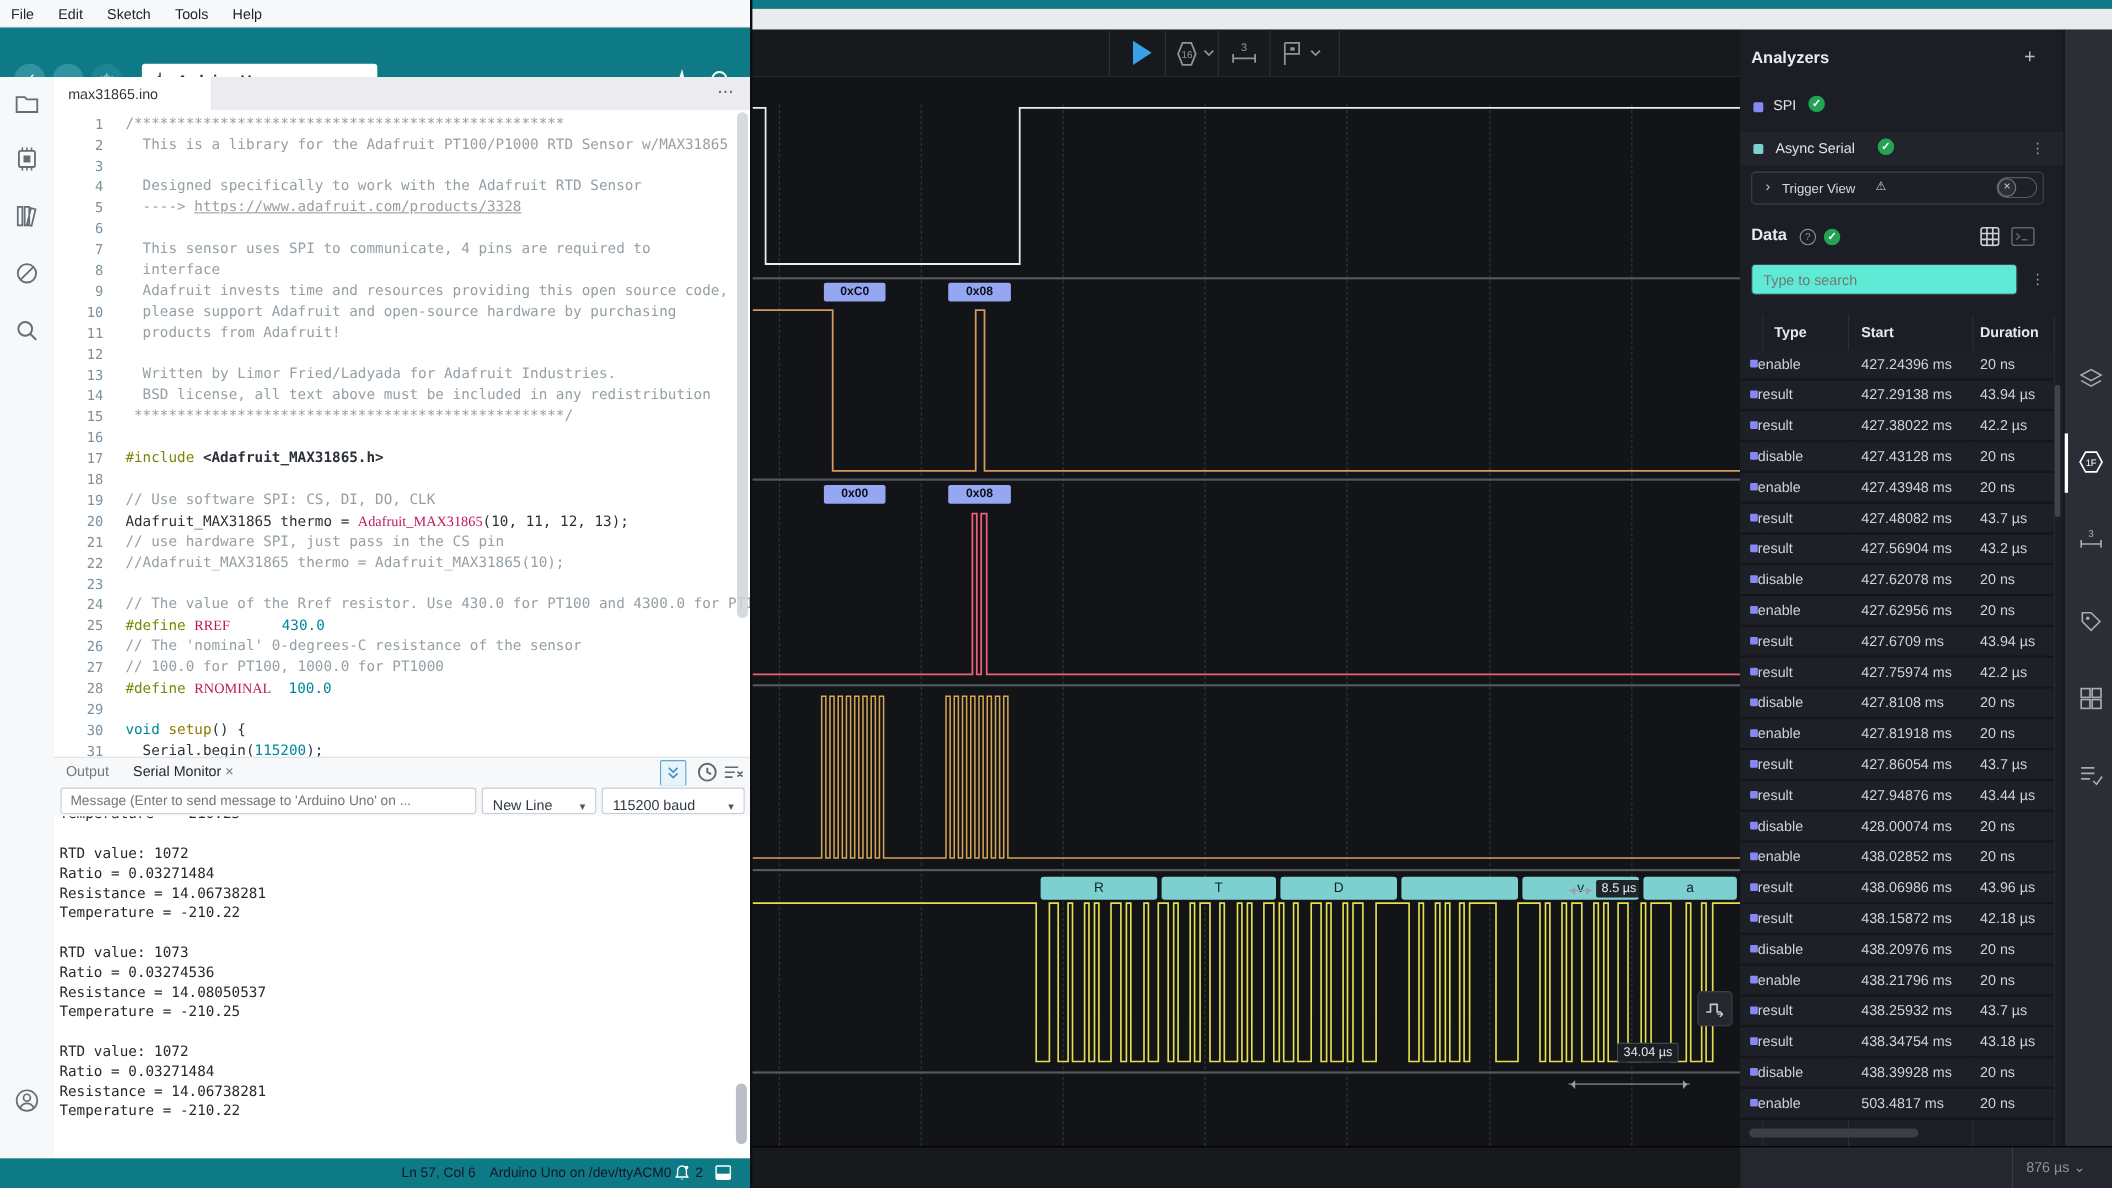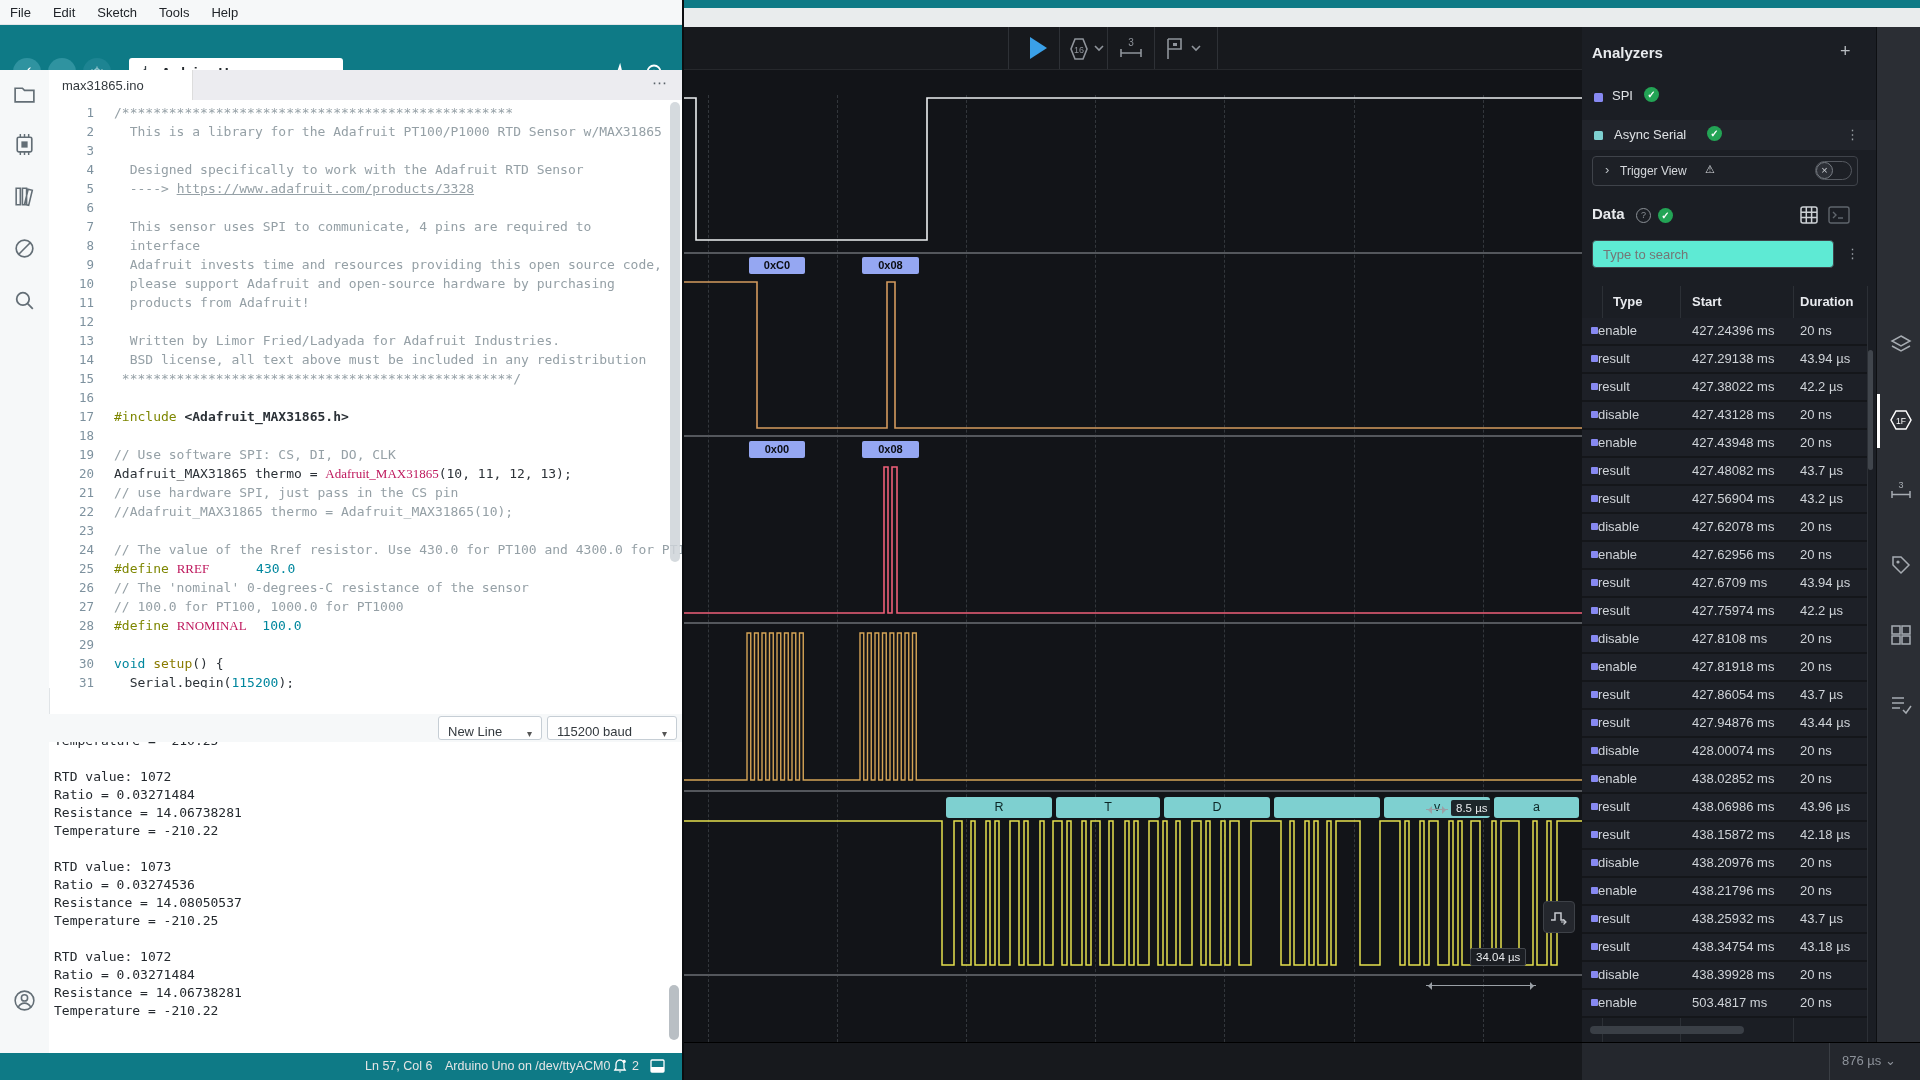--- a/index.html
+++ b/index.html
@@ -40,21 +40,21 @@
   .ser-icon{position:absolute;top:3px;width:20px;height:20px;color:#5f6b74;}
   #autoscroll-btn{position:absolute;left:551px;top:2px;width:22px;height:22px;border:1px solid #59a7d4;background:#e8f3fa;border-radius:2px;color:#4a90c2;display:flex;align-items:center;justify-content:center;}
   #msg-row{position:absolute;left:49px;top:714px;width:633px;height:28px;background:#f6f8f9;}
   #msg-input{position:absolute;left:6px;top:2px;width:378px;height:24px;background:#fff;border:1px solid #c6ced5;border-radius:3px;box-sizing:border-box;font-size:12.5px;color:#a0aab2;padding:0 8px;font-family:"Liberation Sans",sans-serif;}
   .mini-select{position:absolute;top:2px;height:24px;background:#fff;border:1px solid #c6ced5;border-radius:3px;box-sizing:border-box;display:flex;align-items:flex-end;padding:0 9px;font-size:13px;color:#33393e;justify-content:space-between;}
   #serial-out-wrap{position:absolute;left:49px;top:742px;width:633px;height:311px;background:#fff;overflow:hidden;}
   #serial-output{position:absolute;left:5px;top:-10px;}
   .sl{height:18px;line-height:18px;font-family:"DejaVu Sans Mono",monospace;font-size:13px;color:#24292e;white-space:pre;}
   #serial-scrollbar{position:absolute;left:620px;top:243px;width:10px;height:55px;background:#b9bfc4;border-radius:5px;}
   
-  #ide-status{position:absolute;left:0;top:1053px;width:682px;height:27px;background:#0e7a86;color:#e5e5e5;font-size:12.5px;}
+  #ide-status{position:absolute;left:0;top:1053px;width:682px;height:27px;background:#0e7a86;color:#0f172a;font-size:12.5px;}
   
   #la{position:absolute;left:682px;top:0;width:1238px;height:1080px;background:#131519;border-left:2px solid #0b0d10;box-sizing:border-box;}
   #la-topline{position:absolute;left:0;top:0;width:1238px;height:8px;background:#0e7a86;}
   #la-lightstrip{position:absolute;left:0;top:8px;width:1238px;height:19px;background:#e9eced;}
   #la-toolbar{position:absolute;left:0;top:27px;width:898px;height:43px;background:#17191d;border-bottom:1px solid #26282c;box-sizing:border-box;}
   .la-sep{position:absolute;top:0;width:1px;height:42px;background:#2e3136;}
   .la-tool{position:absolute;top:8px;color:#8f949b;}
   
   #wave-area{position:absolute;left:0;top:70px;width:898px;height:972px;background:#121418;overflow:hidden;}
   #timeline{position:absolute;left:0;top:0;width:898px;height:25px;background:#0f1114;}
@@ -216,22 +216,39 @@
           <div class="ln">27</div>
           <div class="ln">28</div>
           <div class="ln">29</div>
           <div class="ln">30</div>
           <div class="ln">31</div>
         </div>
       <div id="code"><div class="cl"><span class="tk-c">/**************************************************</span></div><div class="cl"><span class="tk-c">  This is a library for the Adafruit PT100/P1000 RTD Sensor w/MAX31865</span></div><div class="cl"></div><div class="cl"><span class="tk-c">  Designed specifically to work with the Adafruit RTD Sensor</span></div><div class="cl"><span class="tk-c">  ----&gt; </span><span class="tk-cu">https://www.adafruit.com/products/3328</span></div><div class="cl"></div><div class="cl"><span class="tk-c">  This sensor uses SPI to communicate, 4 pins are required to</span></div><div class="cl"><span class="tk-c">  interface</span></div><div class="cl"><span class="tk-c">  Adafruit invests time and resources providing this open source code,</span></div><div class="cl"><span class="tk-c">  please support Adafruit and open-source hardware by purchasing</span></div><div class="cl"><span class="tk-c">  products from Adafruit!</span></div><div class="cl"></div><div class="cl"><span class="tk-c">  Written by Limor Fried/Ladyada for Adafruit Industries.</span></div><div class="cl"><span class="tk-c">  BSD license, all text above must be included in any redistribution</span></div><div class="cl"><span class="tk-c"> **************************************************/</span></div><div class="cl"></div><div class="cl"><span class="tk-p">#include</span><span class="tk-d"> </span><span class="tk-i">&lt;Adafruit_MAX31865.h&gt;</span></div><div class="cl"></div><div class="cl"><span class="tk-c">// Use software SPI: CS, DI, DO, CLK</span></div><div class="cl"><span class="tk-d">Adafruit_MAX31865 thermo = </span><span class="tk-t">Adafruit_MAX31865</span><span class="tk-d">(10, 11, 12, 13);</span></div><div class="cl"><span class="tk-c">// use hardware SPI, just pass in the CS pin</span></div><div class="cl"><span class="tk-c">//Adafruit_MAX31865 thermo = Adafruit_MAX31865(10);</span></div><div class="cl"></div><div class="cl"><span class="tk-c">// The value of the Rref resistor. Use 430.0 for PT100 and 4300.0 for PT1000</span></div><div class="cl"><span class="tk-p">#define</span><span class="tk-d"> </span><span class="tk-t">RREF</span><span class="tk-d">      </span><span class="tk-n2">430.0</span></div><div class="cl"><span class="tk-c">// The 'nominal' 0-degrees-C resistance of the sensor</span></div><div class="cl"><span class="tk-c">// 100.0 for PT100, 1000.0 for PT1000</span></div><div class="cl"><span class="tk-p">#define</span><span class="tk-d"> </span><span class="tk-t">RNOMINAL</span><span class="tk-d">  </span><span class="tk-n2">100.0</span></div><div class="cl"></div><div class="cl"><span class="tk-k">void</span><span class="tk-d"> </span><span class="tk-f">setup</span><span class="tk-d">() {</span></div><div class="cl"><span class="tk-d">  Serial.begin(</span><span class="tk-n2">115200</span><span class="tk-d">);</span></div></div>
       <div id="editor-scrollbar"></div>
     </div>
 
+    <div id="serial-tabs">
+      <span class="stab" style="left:11px;color:#6f7a81">Output</span>
+      <span class="stab" style="left:72px;color:#24292e"><span>Serial Monitor</span> <span style="color:#6f7a81">×</span></span>
+      <div id="autoscroll-btn">
+        <svg width="12" height="14" viewBox="0 0 12 14">
+            <path d="M2 2 L6 6 L10 2 M2 7 L6 11 L10 7" stroke="currentColor" stroke-width="1.5" fill="none"></path>
+          </svg>
+      </div>
+      <svg class="ser-icon" style="left:584px" width="17" height="17" viewBox="0 0 17 17">
+          <circle cx="8.5" cy="8.5" r="6.5" fill="none" stroke="currentColor" stroke-width="1.5"></circle>
+          <path d="M8.5 5 V8.5 L11.5 10" stroke="currentColor" stroke-width="1.5" fill="none"></path>
+        </svg>
+      <svg class="ser-icon" style="left:608px" width="20" height="17" viewBox="0 0 20 17">
+          <path d="M2 4 H14 M2 8.5 H11 M2 13 H9 M13.5 8 L18 12.5 M18 8 L13.5 12.5" stroke="currentColor" stroke-width="1.5" fill="none"></path>
+        </svg>
+    </div>
 
     <div id="msg-row">
+      <input id="msg-input" placeholder="Message (Enter to send message to 'Arduino Uno' on ..." style="">
       <div class="mini-select" style="left:389px;width:104px">
           <span>New Line</span>
           <span style="color:#555;font-size:10px">▾</span>
         </div>
       <div class="mini-select" style="left:498px;width:130px">
           <span>115200 baud</span>
           <span style="color:#555;font-size:10px">▾</span>
         </div>
     </div>
 

